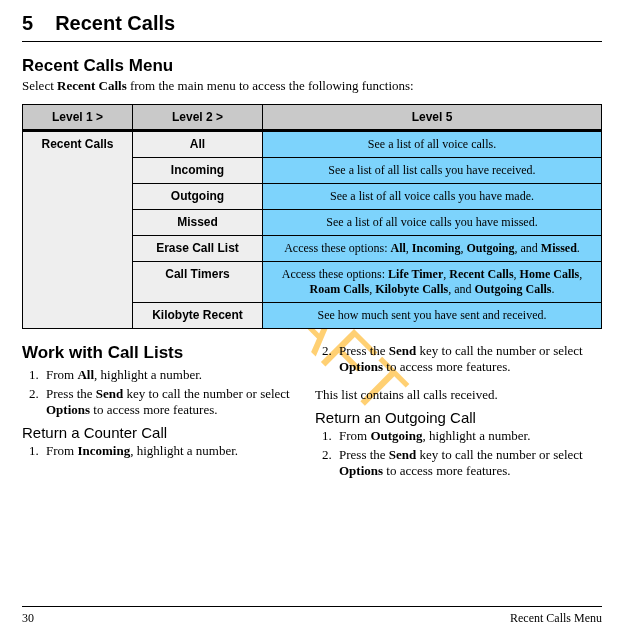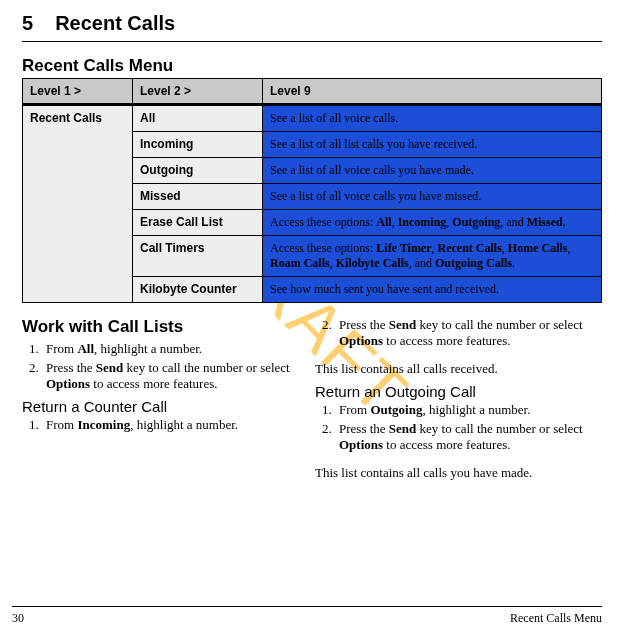--- a/index.html
+++ b/index.html
@@ -31,37 +31,37 @@
   }
   .intro { font-size: 13px; margin-bottom: 10px; }
   table {
     width: 100%;
     border-collapse: collapse;
     font-size: 12px;
   }
   th, td {
     border: 1px solid #000;
     padding: 5px 7px;
-    text-align: left;
+    text-align: center;
     vertical-align: top;
   }
   th {
     background: #c9c9c9;
     font-family: Arial, Helvetica, sans-serif;
     font-weight: bold;
     font-size: 12px;
   }
   tr.heavy td, tr.heavy th { border-top: 3px solid #000; }
   td.lv1, td.lv2 {
     background: #eee;
     font-family: Arial, Helvetica, sans-serif;
     font-weight: bold;
     font-size: 12px;
   }
-  td.lv3 { background: #1d4ed8; font-size: 12px; font-family: "Times New Roman", Times, serif; }
+  td.lv3 { background: #7dd3fc; font-size: 12px; font-family: "Times New Roman", Times, serif; }
   .columns {
     display: flex;
     gap: 6px;
     margin-top: 14px;
   }
   .col { flex: 1; }
   .h2 {
     font-family: Arial, Helvetica, sans-serif;
     font-weight: bold;
     font-size: 17px;
@@ -73,21 +73,21 @@
     font-size: 15px;
     margin-top: 6px;
     margin-bottom: 2px;
   }
   ol { list-style: decimal; padding-left: 20px; font-size: 13px; }
   ol li { margin-bottom: 3px; padding-left: 4px; }
   .plain { font-size: 13px; margin-top: 12px; }
   .footer {
     position: absolute;
     bottom: 12px;
-    left: 12px;
+    left: 22px;
     right: 22px;
     border-top: 1px solid #000;
     padding-top: 4px;
     display: flex;
     justify-content: space-between;
     font-size: 12px;
   }
   .watermark {
     position: absolute;
     left: 50%; top: 50%;
@@ -108,27 +108,30 @@
 <div class="watermark">DRAFT</div>
 
 <div class="content">
   <div class="chapter-line">
     <span class="chapter-num">5</span>
     <span class="chapter-title">Recent Calls</span>
   </div>
   <hr class="rule">
 
   <div class="h1">Recent Calls Menu</div>
+  <p class="intro">
+    <span>Select </span><b>Recent Calls</b><span> from the main menu to access the following functions:</span>
+  </p>
 
   <table>
     <tbody>
         <tr>
       <th style="width:110px">Level 1 &gt;</th>
       <th style="width:130px">Level 2 &gt;</th>
-      <th>Level 9</th>
+      <th>Level 5</th>
     </tr>
     <tr class="heavy">
       <td class="lv1" rowspan="7">Recent Calls</td>
       <td class="lv2">All</td>
       <td class="lv3">See a list of all voice calls.</td>
     </tr>
     <tr>
       <td class="lv2">Incoming</td>
       <td class="lv3">See a list of all list calls you have received.</td>
     </tr>
@@ -142,21 +145,21 @@
     </tr>
     <tr>
       <td class="lv2">Erase Call List</td>
       <td class="lv3">Access these options: <b>All</b>, <b>Incoming</b>, <b>Outgoing</b>, and <b>Missed</b>.</td>
     </tr>
     <tr>
       <td class="lv2">Call Timers</td>
       <td class="lv3">Access these options: <b>Life Timer</b>, <b>Recent Calls</b>, <b>Home Calls</b>, <b>Roam Calls</b>, <b>Kilobyte Calls</b>, and <b>Outgoing Calls</b>.</td>
     </tr>
     <tr>
-      <td class="lv2">Kilobyte Counter</td>
+      <td class="lv2">Kilobyte Recent</td>
       <td class="lv3">See how much sent you have sent and received.</td>
     </tr>
   </tbody>
     </table>
 
   <div class="columns">
     <div class="col">
       <div class="h2">Work with Call Lists</div>
 
       <ol>
@@ -174,21 +177,20 @@
       <ol start="2">
         <li>Press the <b>Send</b> key to call the number or select <b>Options</b> to access more features.</li>
       </ol>
       <p class="plain">This list contains all calls received.</p>
 
       <div class="h3">Return an Outgoing Call</div>
       <ol>
         <li>From <b>Outgoing</b>, highlight a number.</li>
         <li>Press the <b>Send</b> key to call the number or select <b>Options</b> to access more features.</li>
       </ol>
-      <p class="plain">This list contains all calls you have made.</p>
     </div>
   </div>
 </div>
 
 <div class="footer">
   <span>30</span>
   <span>Recent Calls Menu</span>
 </div>
 
 </body></html>

